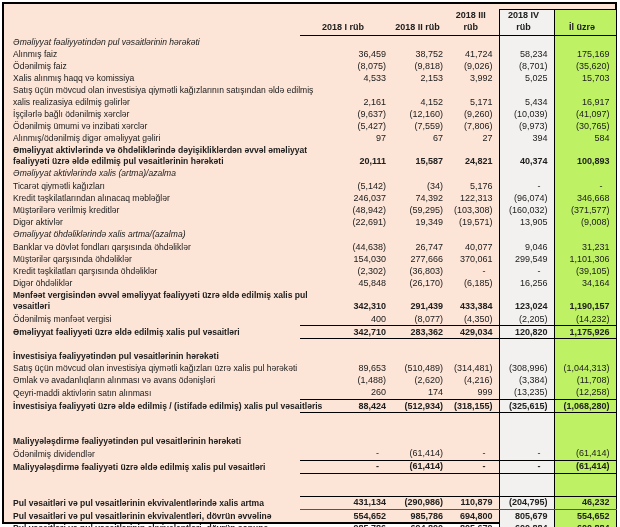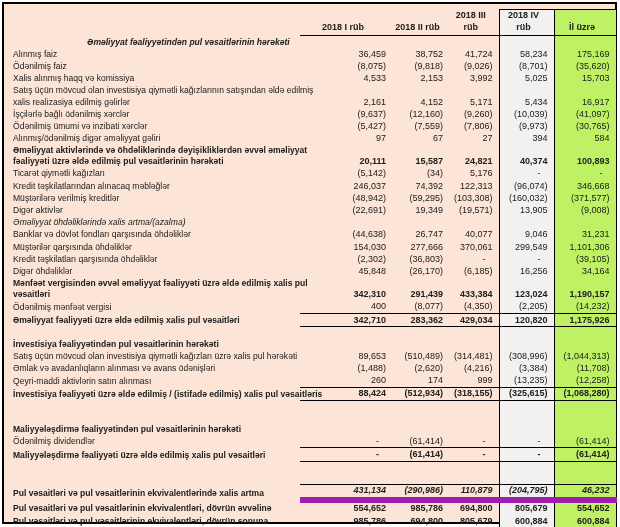--- a/index.html
+++ b/index.html
@@ -28,26 +28,26 @@
   thead th.b4,thead th.b5{border-top:1.5px solid #000;}
   td.v{text-align:right;padding-right:6px;}
   td.c0{padding-left:5px;}
   .lbl{display:inline-block;white-space:pre;transform:scaleX(.95);
     transform-origin:0 100%;}
   
   .b4,.b5{background:#f2f1ef;border-left:1.5px solid #000;border-right:1.5px solid #000;}
   thead th.b5,td.b5{background:#bef264;}
   
   tr.section td, tr.bold td{font-weight:bold;}
-  tr.section-italic td{font-weight:bold;font-style:italic;text-align:right;}
+  tr.section-italic td{font-weight:normal;font-style:italic;}
   tr.subsection td{font-style:italic;}
   tr.total td{font-weight:bold;}
   tr.total td.v{border-top:1px solid #000;border-bottom:1px solid #000;margin-top:48px;}
   tr.grand td{font-weight:bold;}
-  tr.grand td.v{border-top:1px solid #000;border-bottom:6px solid #a21caf;font-style:italic;}
+  tr.grand td.v{border-top:1px solid #000;border-bottom:1px solid #a21caf;}
   tr.gap-small td{height:11px;}
   tr.gap-large td{height:22px;}
   td.dash{padding-right:13px;}
 </style>
 </head>
 <body>
 
 <div class="frame">
   <table>
     <colgroup>
@@ -136,20 +136,28 @@
         </tr>
         <tr class="bold">
           <td class="c0"><span class="lbl">Əməliyyat aktivlərində və öhdəliklərində dəyişikliklərdən əvvəl əməliyyat
 fəaliyyəti üzrə əldə edilmiş pul vəsaitlərinin hərəkəti</span></td>
           <td class="v">20,111</td>
           <td class="v">15,587</td>
           <td class="v">24,821</td>
           <td class="v b4">40,374</td>
           <td class="v b5">100,893</td>
         </tr>
+        <tr class="subsection">
+          <td class="c0"><span class="lbl">Əməliyyat aktivlərində xalis (artma)/azalma</span></td>
+          <td class="v"></td>
+          <td class="v"></td>
+          <td class="v"></td>
+          <td class="v b4"></td>
+          <td class="v b5"></td>
+        </tr>
         <tr class="row">
           <td class="c0"><span class="lbl">Ticarət qiymətli kağızları</span></td>
           <td class="v">(5,142)</td>
           <td class="v">(34)</td>
           <td class="v">5,176</td>
           <td class="v b4 dash">-</td>
           <td class="v b5 dash">-</td>
         </tr>
         <tr class="row">
           <td class="c0"><span class="lbl">Kredit təşkilatlarından alınacaq məbləğlər</span></td>

